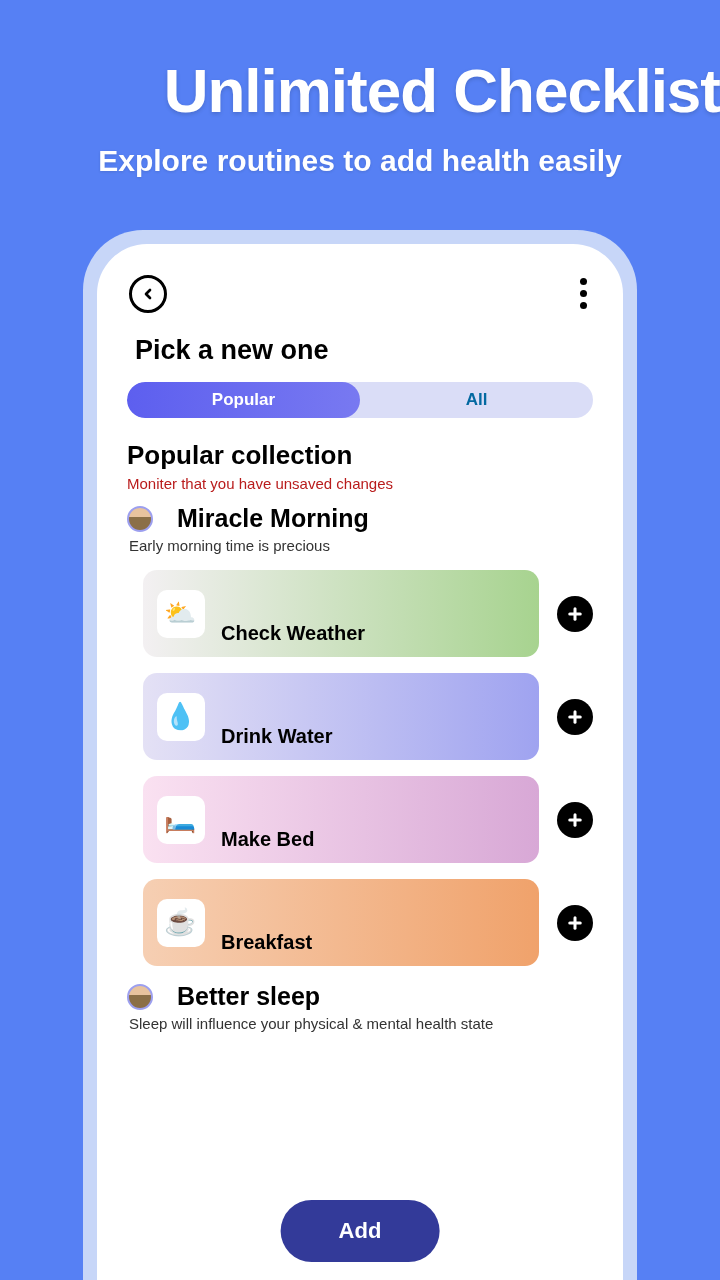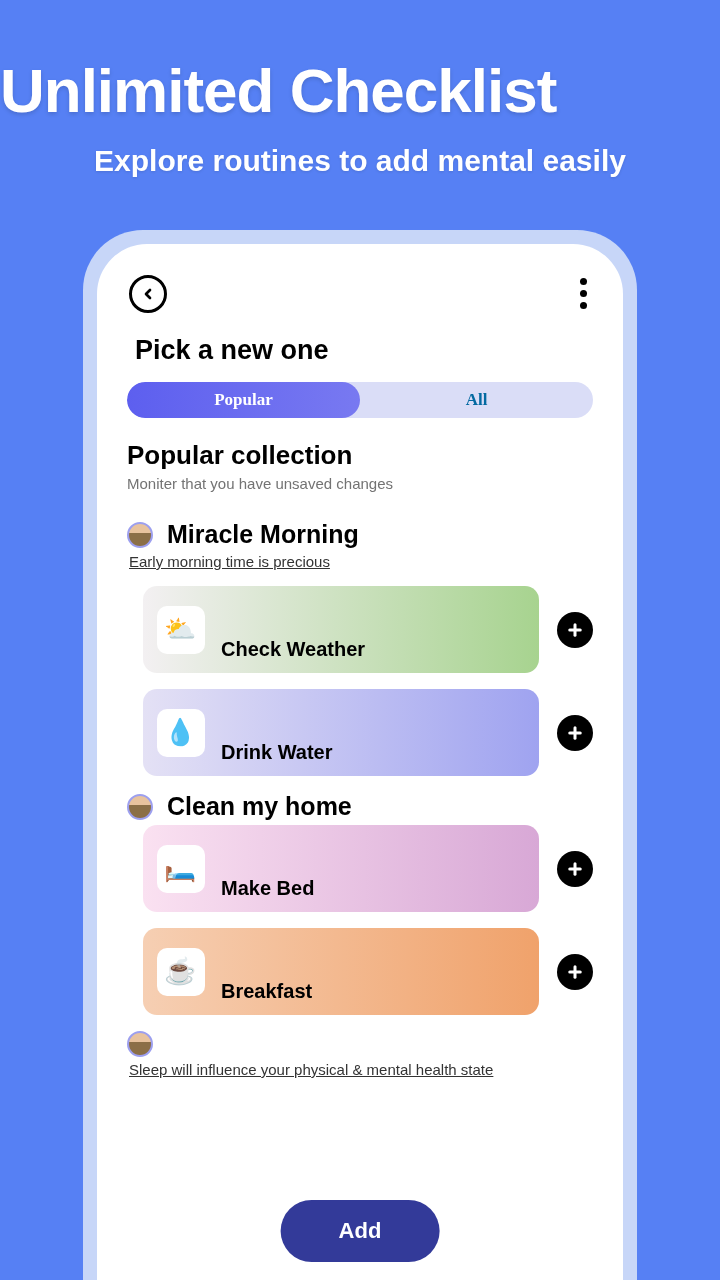--- a/index.html
+++ b/index.html
@@ -8,21 +8,21 @@
   height: 1280px;
   background: #5680F4;
   font-family: -apple-system, BlinkMacSystemFont, 'Segoe UI', sans-serif;
   overflow: hidden;
   position: relative;
 }
 .hero-title {
   color: #fff;
   font-size: 62px;
   font-weight: 800;
-  text-align: left;
+  text-align: right;
   padding-top: 55px;
   text-shadow: 0 2px 4px rgba(0,0,0,0.15);
   letter-spacing: -1px;
 }
 .hero-subtitle {
   color: #fff;
   font-size: 30px;
   font-weight: 600;
   text-align: center;
   margin-top: 18px;
@@ -93,64 +93,62 @@
   margin-bottom: 22px;
   overflow: hidden;
 }
 .tab {
   flex: 1;
   text-align: center;
   padding: 8px 0;
   font-size: 17px;
   font-weight: 600;
   cursor: pointer;
-  font-family: Liberation Serif, serif;
 }
 .tab.active {
   background: linear-gradient(90deg, #5D5FEF, #7879F1);
   color: #fff;
   border-radius: 30px;
 }
 .tab:not(.active) { color: #0369a1; }
 .section-title {
   font-size: 26px;
   font-weight: 600;
   color: #000;
   margin-bottom: 4px;
 }
 .section-sub {
   font-size: 15px;
-  color: #737373;
-  margin-bottom: 28px;
+  color: #b91c1c;
+  margin-bottom: 12px;
 }
 .routine-header {
   display: flex;
   align-items: center;
-  gap: 14px;
+  gap: 24px;
   margin-bottom: 4px;
 }
 .avatar {
   width: 26px;
   height: 26px;
   border-radius: 50%;
   border: 2px solid #9C9FEF;
   background: linear-gradient(#E8C39E 40%, #8B6F47 40%);
   flex-shrink: 0;
 }
 .routine-title {
   font-size: 25px;
   font-weight: 600;
   color: #000;
 }
 .routine-sub {
   font-size: 15px;
   color: #333;
   margin-bottom: 16px;
   margin-left: 2px;
-  text-decoration: underline;
 }
 .habit-row {
   display: flex;
   align-items: center;
   gap: 18px;
   margin-bottom: 16px;
   margin-left: 16px;
 }
 .habit-card {
   flex: 1;
@@ -206,21 +204,21 @@
   padding: 18px 58px;
   border-radius: 40px;
   border: none;
   cursor: pointer;
 }
 </style>
 </head>
 <body>
 
 <div class="hero-title">Unlimited Checklist</div>
-<div class="hero-subtitle">Explore routines to add mental easily</div>
+<div class="hero-subtitle">Explore routines to add health easily</div>
 
 <div class="phone-frame">
   <div class="phone-screen">
 
     <div class="topbar">
       <div class="back-btn">
         <svg viewBox="0 0 24 24" fill="none" stroke="#000" stroke-width="4" stroke-linecap="round" stroke-linejoin="round">
             <polyline points="15 18 9 12 15 6"></polyline>
           </svg>
       </div>
@@ -269,24 +267,20 @@
         <div class="add-circle">
           <svg viewBox="0 0 24 24" fill="none" stroke="#fff" stroke-width="4" stroke-linecap="round">
               <line x1="12" y1="5" x2="12" y2="19"></line>
               <line x1="5" y1="12" x2="19" y2="12"></line>
             </svg>
         </div>
       </div>
     </div>
 
     <div class="routine-block">
-      <div class="routine-header">
-        <div class="avatar"></div>
-        <div class="routine-title">Clean my home</div>
-      </div>
 
       <div class="habit-row">
         <div class="habit-card bed">
           <div class="habit-icon">🛏️</div>
           <div class="habit-label">Make Bed</div>
         </div>
         <div class="add-circle">
           <svg viewBox="0 0 24 24" fill="none" stroke="#fff" stroke-width="4" stroke-linecap="round">
               <line x1="12" y1="5" x2="12" y2="19"></line>
               <line x1="5" y1="12" x2="19" y2="12"></line>
@@ -304,20 +298,21 @@
               <line x1="12" y1="5" x2="12" y2="19"></line>
               <line x1="5" y1="12" x2="19" y2="12"></line>
             </svg>
         </div>
       </div>
     </div>
 
     <div class="routine-block">
       <div class="routine-header">
         <div class="avatar"></div>
+        <div class="routine-title">Better sleep</div>
       </div>
       <div class="routine-sub">Sleep will influence your physical &amp; mental health state</div>
     </div>
 
     <button class="add-btn">Add</button>
 
   </div>
 </div>
 
 </body></html>

